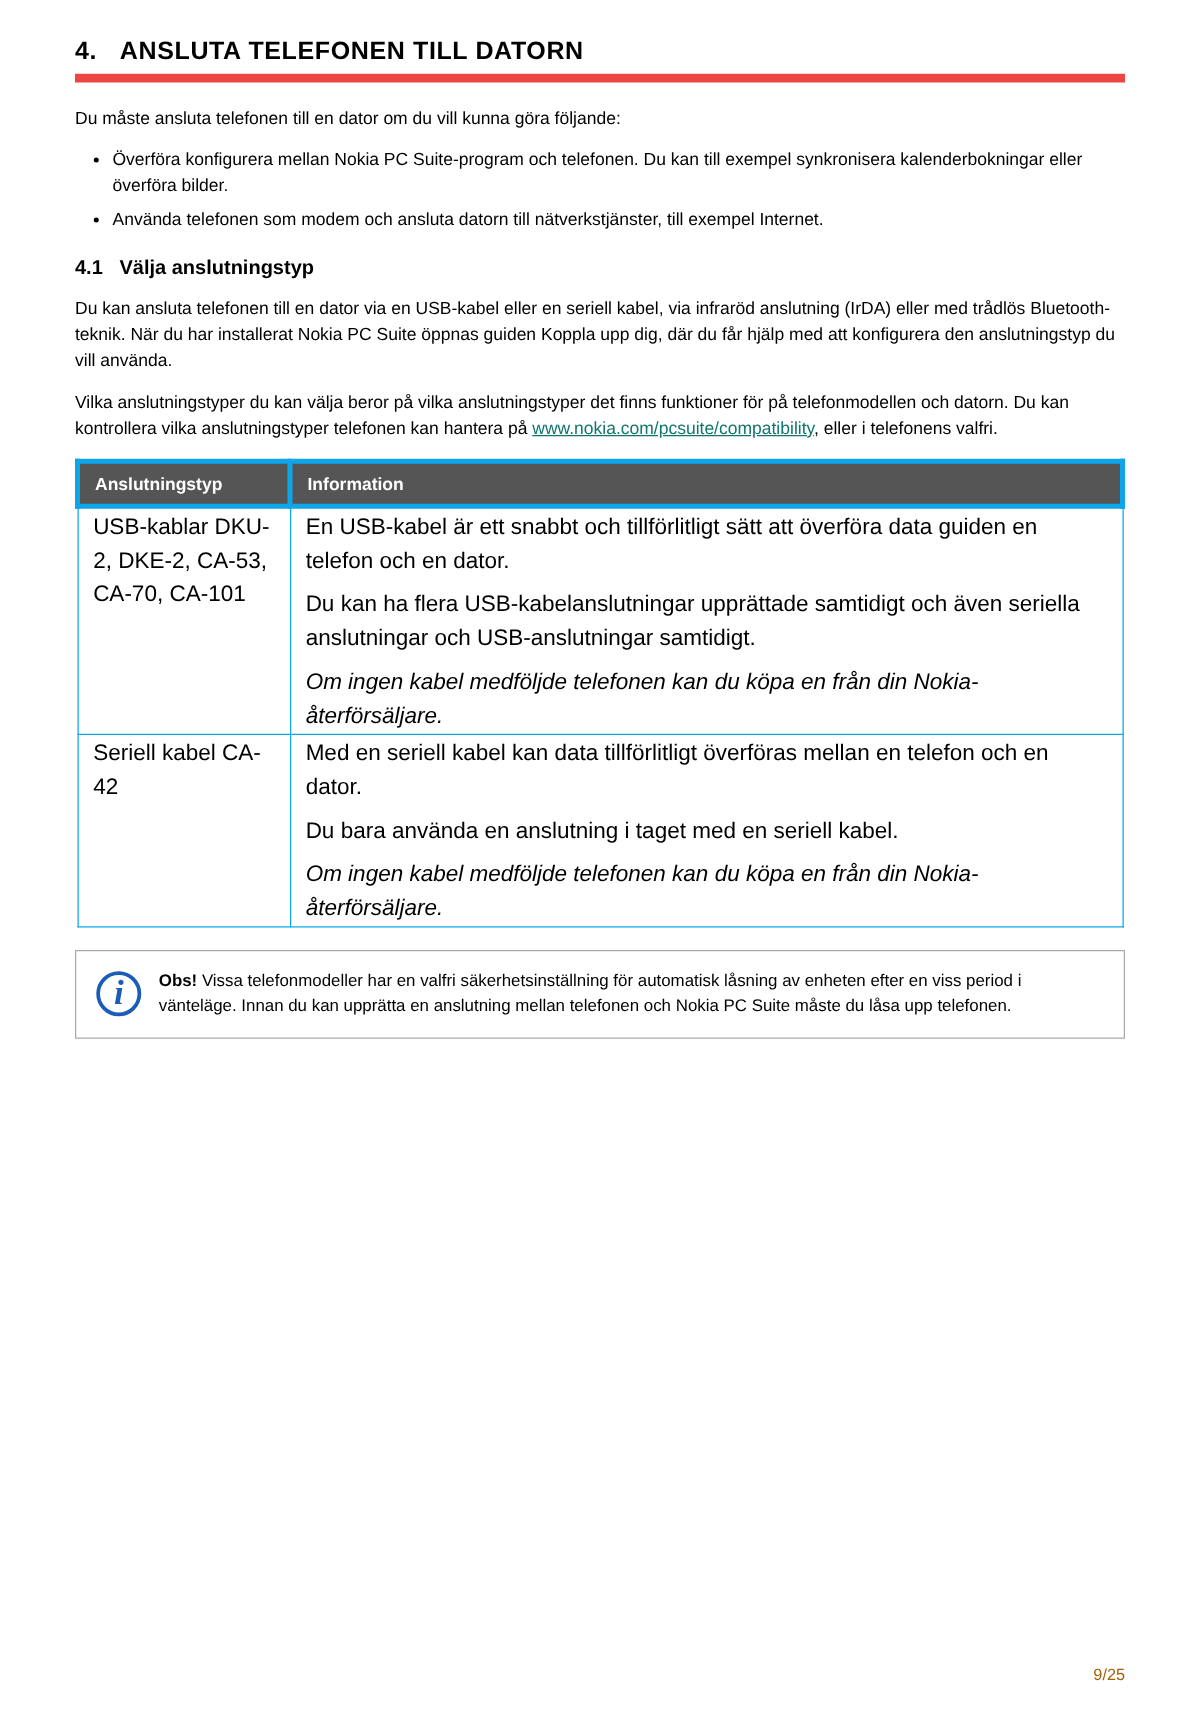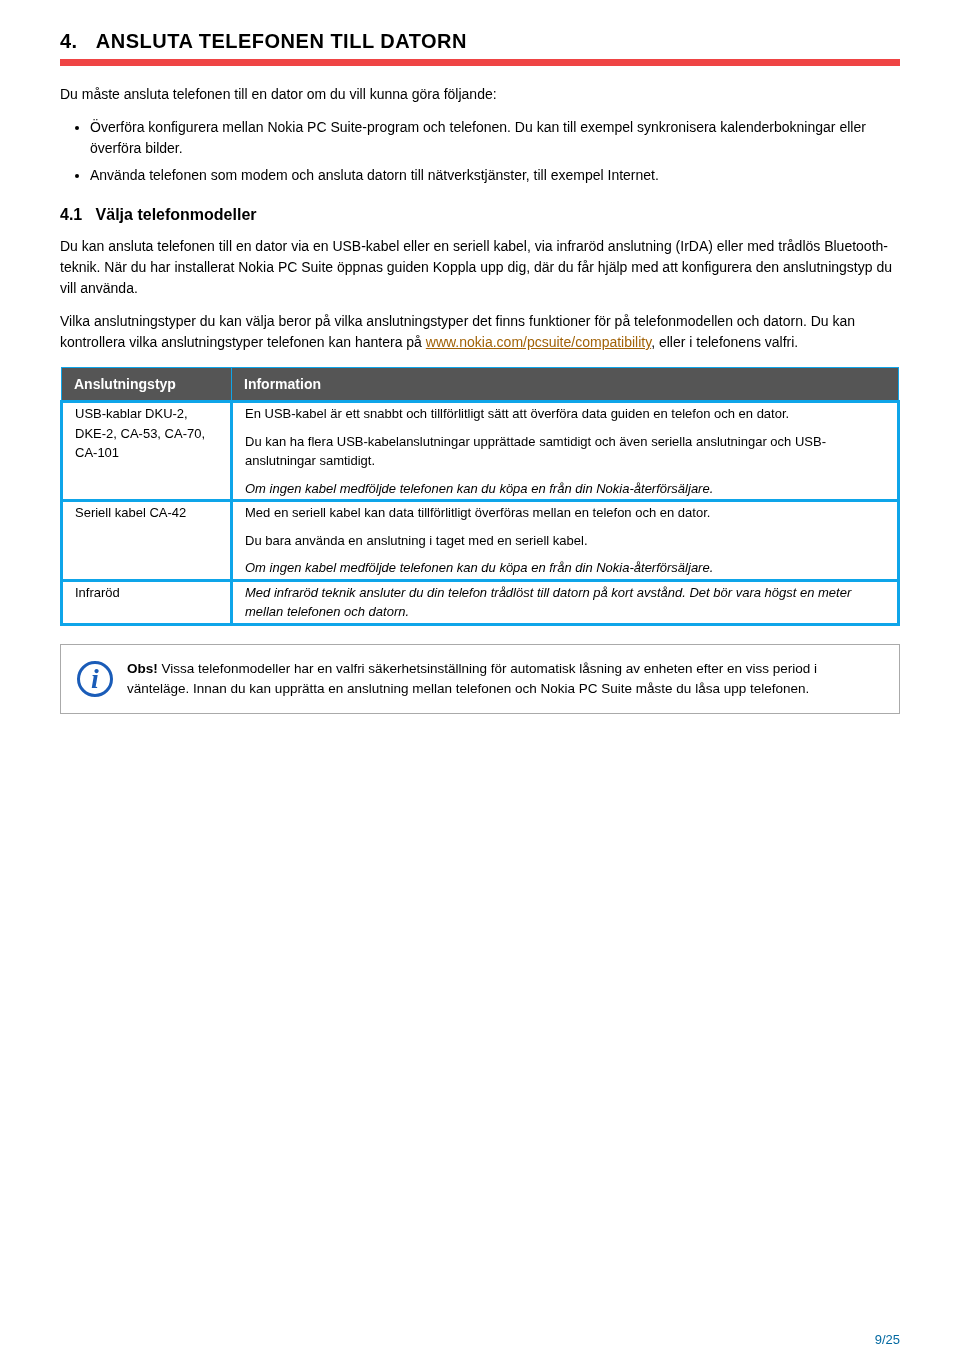--- a/index.html
+++ b/index.html
@@ -44,29 +44,29 @@
       border-collapse: collapse;
       margin-top: 14px;
       margin-bottom: 18px;
     }
     table thead tr th {
       background-color: #555;
       color: #fff;
       font-weight: bold;
       padding: 8px 12px;
       text-align: left;
-      border: 1px solid #0ea5e9;
+      border: 4px solid #0ea5e9;
       font-size: 14px;
     }
     table tbody tr td {
-      border: 3px solid #0ea5e9;
+      border: 1px solid #0ea5e9;
       padding: 1px 12px;
       vertical-align: top;
       line-height: 1.5;
-      font-size: 13px;
+      font-size: 18px;
     }
     table tbody tr td.col-type {
       width: 170px;
       font-weight: normal;
     }
     .info-box {
       display: flex;
       flex-direction: row;
       align-items: flex-start;
       border: 1px solid #aaa;
@@ -96,24 +96,24 @@
       font-size: 13.5px;
     }
     .info-text strong {
       font-weight: bold;
     }
     .page-number {
       position: absolute;
       bottom: 20px;
       right: 60px;
       font-size: 13px;
-      color: #0369a1;
+      color: #a16207;
     }
     a {
-      color: #a16207;
+      color: #0f766e;
       text-decoration: underline;
     }
     .td-info-block p {
       margin-bottom: 8px;
     }
     .td-info-block p:last-child {
       margin-bottom: 0;
       font-style: italic;
     }
   </style>
@@ -127,21 +127,21 @@
 
 <p>Du måste ansluta telefonen till en dator om du vill kunna göra följande:</p>
 
 <ul>
   <li>Överföra konfigurera mellan Nokia PC Suite-program och telefonen. Du kan till exempel synkronisera kalenderbokningar eller överföra bilder.</li>
   <li>Använda telefonen som modem och ansluta datorn till nätverkstjänster, till exempel Internet.</li>
 </ul>
 
 <h2 class="subsection-title">
   <span>4.1</span>
-  &nbsp;&nbsp;<span>Välja telefonmodeller</span>
+  &nbsp;&nbsp;<span>Välja anslutningstyp</span>
 </h2>
 
 <p>Du kan ansluta telefonen till en dator via en USB-kabel eller en seriell kabel, via infraröd anslutning (IrDA) eller med trådlös Bluetooth-teknik. När du har installerat Nokia PC Suite öppnas guiden Koppla upp dig, där du får hjälp med att konfigurera den anslutningstyp du vill använda.</p>
 
 <p>
   <span>Vilka anslutningstyper du kan välja beror på vilka anslutningstyper det finns funktioner för på telefonmodellen och datorn. Du kan kontrollera vilka anslutningstyper telefonen kan hantera på </span><a href="#">www.nokia.com/pcsuite/compatibility</a><span>, eller i telefonens valfri.</span>
 </p>
 
 <table>
   <thead>
@@ -160,26 +160,20 @@
         </td>
       </tr>
       <tr>
         <td class="col-type">Seriell kabel CA-42</td>
         <td class="td-info-block">
           <p>Med en seriell kabel kan data tillförlitligt överföras mellan en telefon och en dator.</p>
           <p>Du bara använda en anslutning i taget med en seriell kabel.</p>
           <p>Om ingen kabel medföljde telefonen kan du köpa en från din Nokia-återförsäljare.</p>
         </td>
       </tr>
-      <tr>
-        <td class="col-type">Infraröd</td>
-        <td class="td-info-block">
-          <p>Med infraröd teknik ansluter du din telefon trådlöst till datorn på kort avstånd. Det bör vara högst en meter mellan telefonen och datorn.</p>
-        </td>
-      </tr>
     </tbody>
 </table>
 
 <div class="info-box">
   <div class="info-icon">i</div>
   <div class="info-text">
     <strong>Obs!</strong><span> Vissa telefonmodeller har en valfri säkerhetsinställning för automatisk låsning av enheten efter en viss period i vänteläge. Innan du kan upprätta en anslutning mellan telefonen och Nokia PC Suite måste du låsa upp telefonen.</span>
   </div>
 </div>
 

